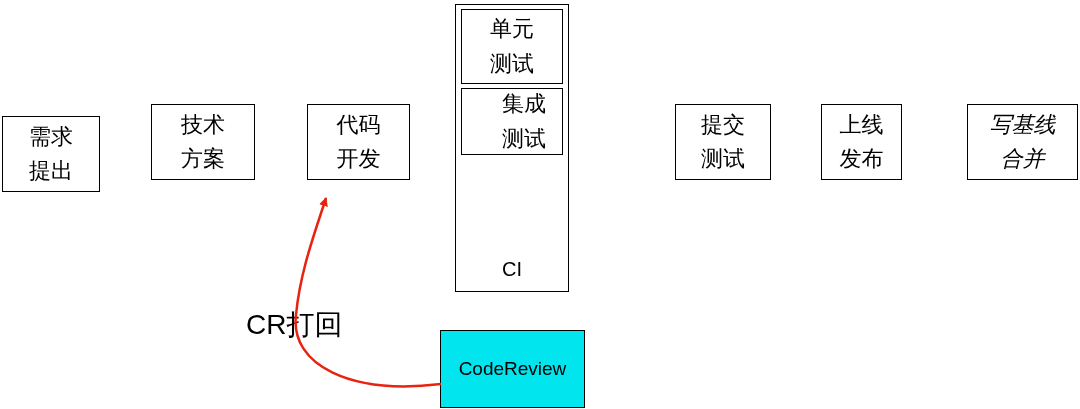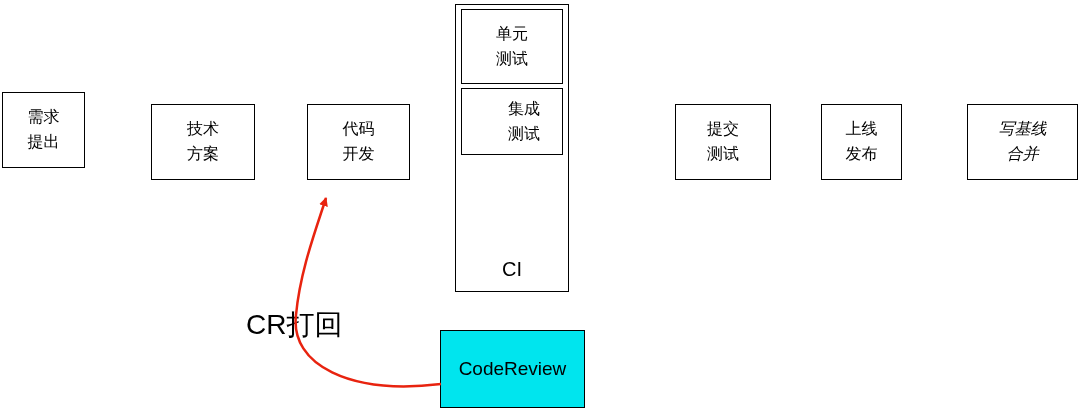--- a/index.html
+++ b/index.html
@@ -19,21 +19,21 @@
   .node {
     position: absolute;
     box-sizing: border-box;
     border: 1.5px solid #000000;
     background: #ffffff;
     display: flex;
     align-items: center;
     justify-content: center;
     text-align: center;
     white-space: pre-line;
-    font-size: 16px;
+    font-size: 22px;
     line-height: 1.55;
   }
   .group {
     position: absolute;
     box-sizing: border-box;
     border: 1.5px solid #000000;
     background: #ffffff;
   }
   .group-label {
     position: absolute;
@@ -61,21 +61,21 @@
     left: 0;
     top: 0;
     pointer-events: none;
   }
 </style>
 </head>
 <body>
 
 <div class="canvas">
 
-  <div class="node" style="left:2px; top:92px; width:83px; height:76px;">需求
+  <div class="node" style="left:2px; top:116px; width:98px; height:76px;">需求
 提出</div>
 
   <div class="node" style="left:151px; top:104px; width:104px; height:76px;">技术
 方案</div>
 
   <div class="node" style="left:307px; top:104px; width:103px; height:76px;">代码
 开发</div>
 
   <div class="node" style="left:675px; top:104px; width:96px; height:76px;">提交
 测试</div>

